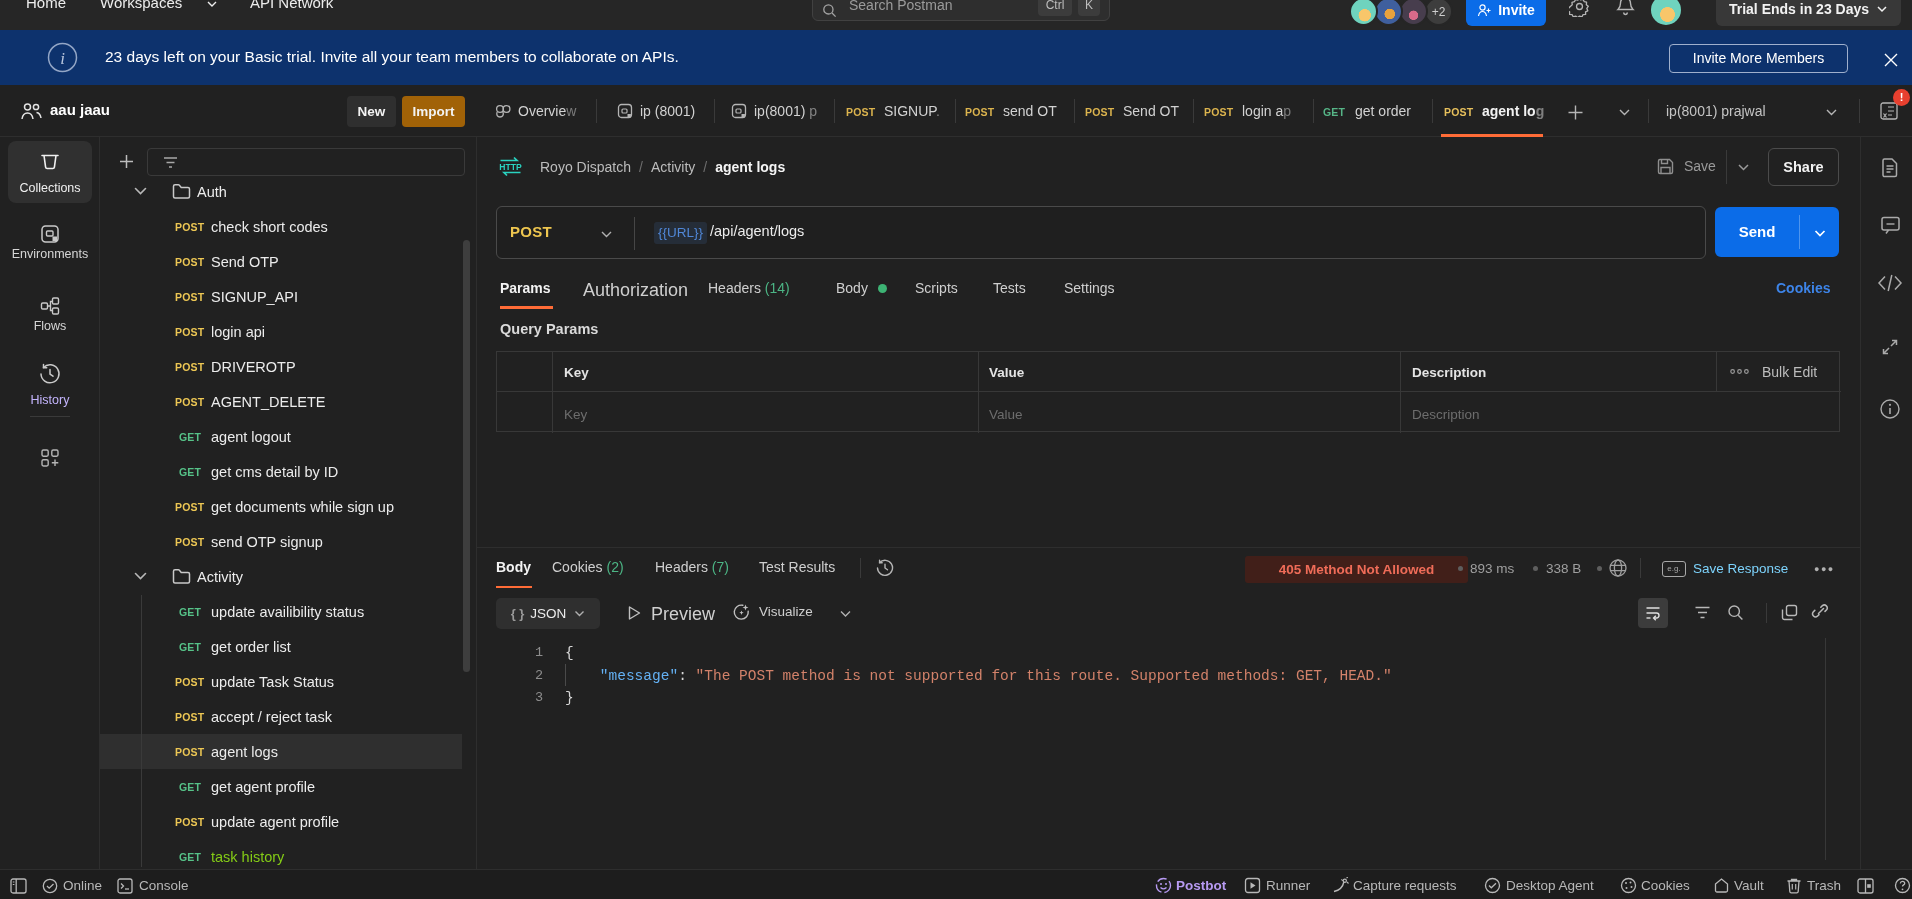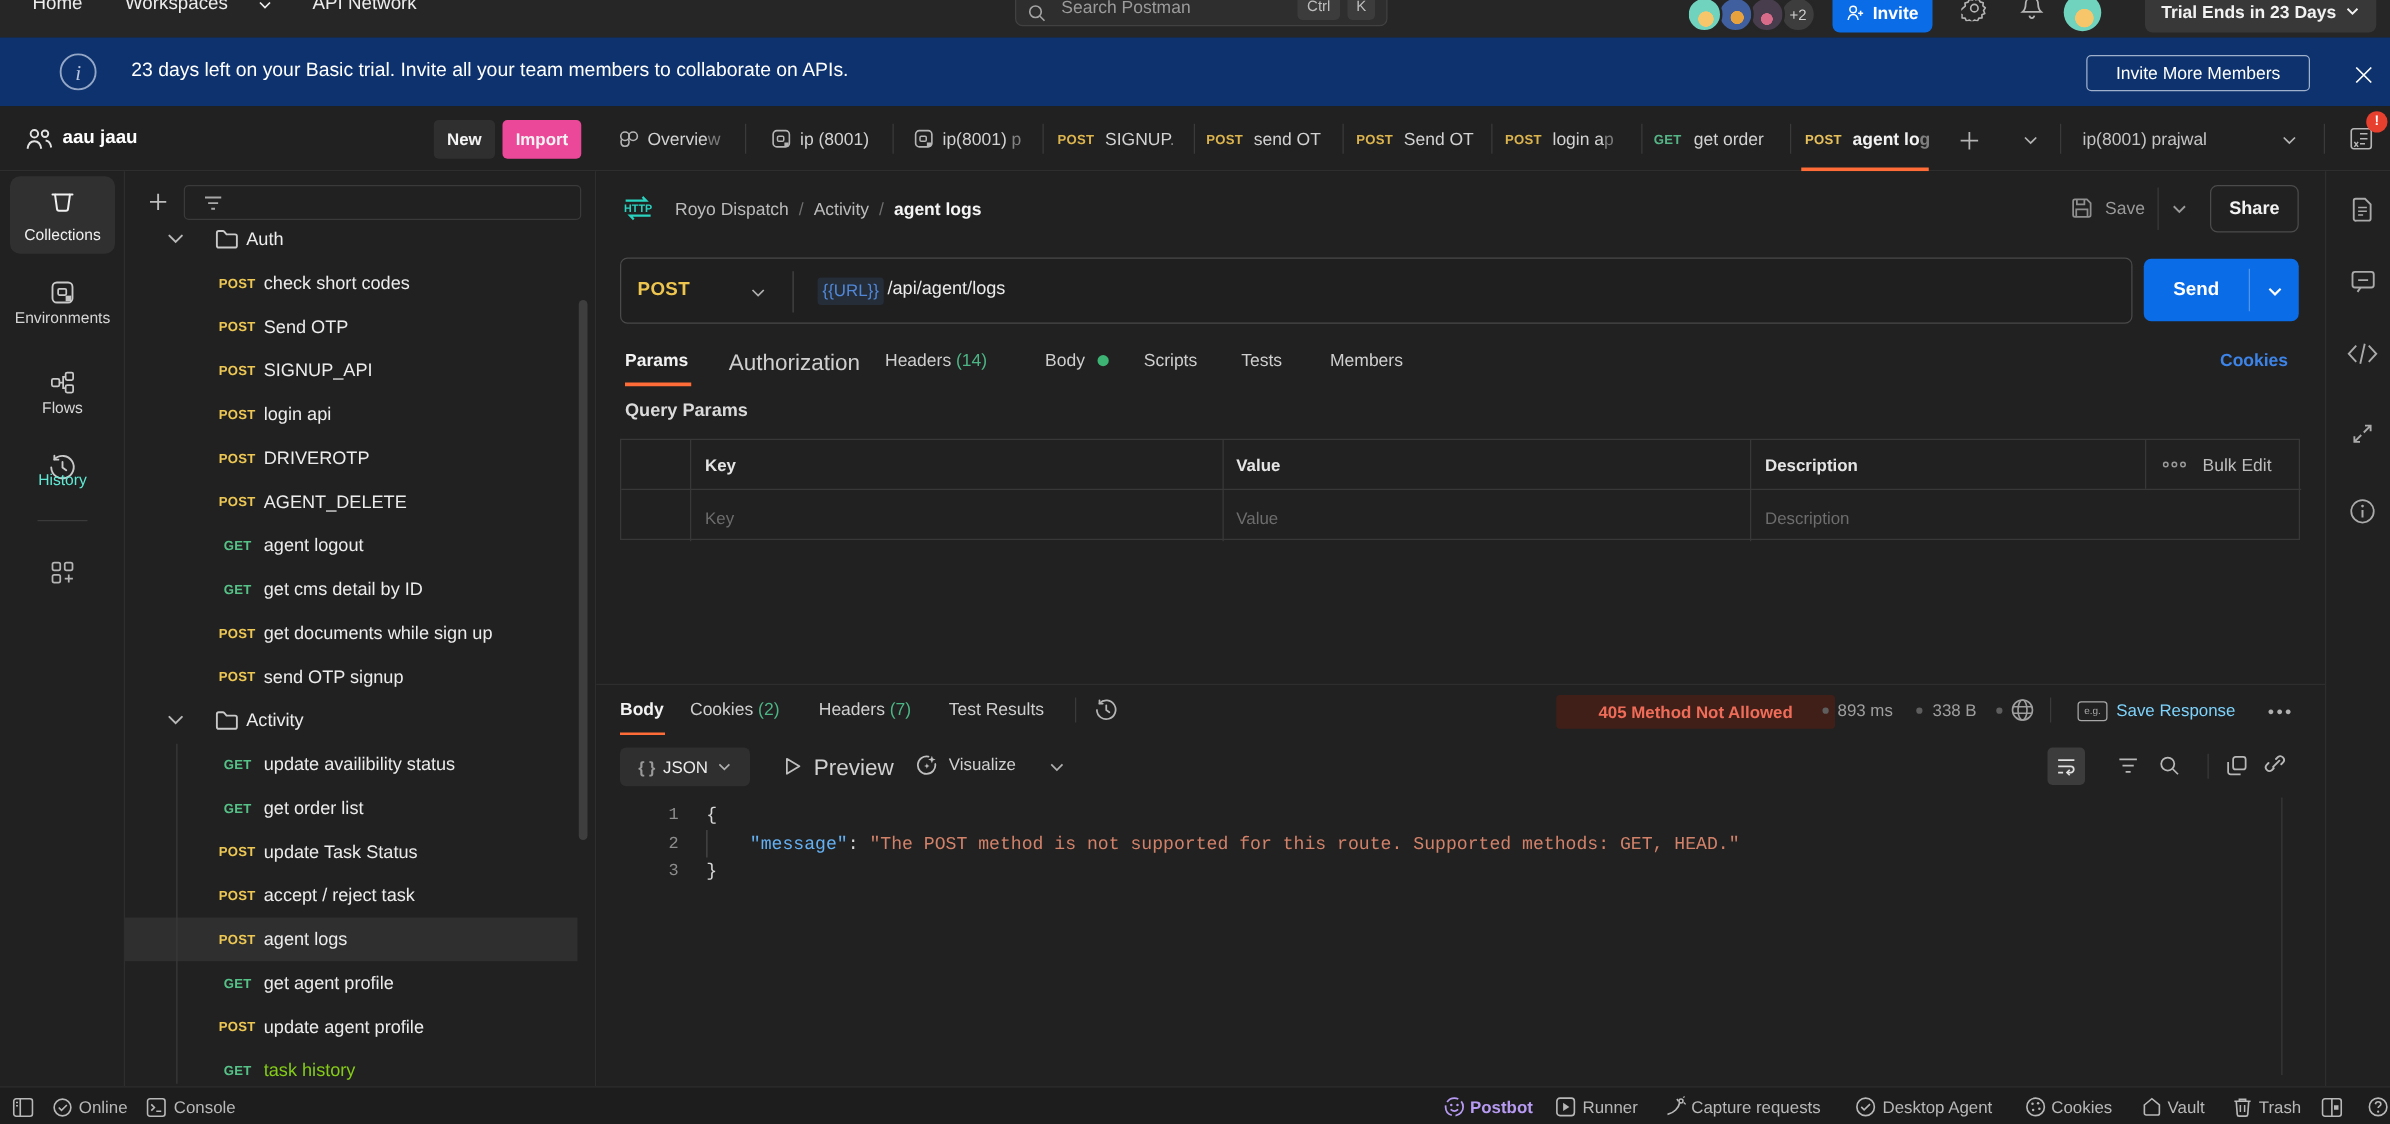--- a/index.html
+++ b/index.html
@@ -76,21 +76,21 @@
 
 <div class="abs" style="left:0;top:85px;width:1912px;height:52px;background:#212121;border-bottom:1px solid #2e2e2e;">
   <svg class="abs" style="left:20px;top:15px;" width="23" height="23" viewBox="0 0 23 23">
         <circle cx="7.5" cy="7" r="3" stroke="#e3e3e3" stroke-width="1.5" fill="none"></circle>
         <path d="M2 19c.6-4 2.6-6 5.5-6s4.9 2 5.5 6" stroke="#e3e3e3" stroke-width="1.5" fill="none"></path>
         <circle cx="16" cy="7" r="2.6" stroke="#e3e3e3" stroke-width="1.5" fill="none"></circle>
         <path d="M16.5 12.4c2.5.3 4 2.3 4.5 5.6" stroke="#e3e3e3" stroke-width="1.5" fill="none"></path>
       </svg>
   <div class="abs" style="left:50px;top:16px;font-size:15px;font-weight:700;color:#ffffff;">aau jaau</div>
   <div class="abs" style="left:347px;top:11px;width:49px;height:31px;background:#2f2f2f;border-radius:4px;color:#f3f3f3;font-size:13.5px;font-weight:600;text-align:center;line-height:31px;">New</div>
-  <div class="abs" style="left:402px;top:11px;width:63px;height:31px;background:#ec4899;border-radius:4px;color:#f3f3f3;font-size:13.5px;font-weight:600;text-align:center;line-height:31px;">Import</div>
+  <div class="abs" style="left:402px;top:11px;width:63px;height:31px;background:#a16207;border-radius:4px;color:#f3f3f3;font-size:13.5px;font-weight:600;text-align:center;line-height:31px;">Import</div>
 
   <div class="abs" style="left:477px;top:0;width:1435px;height:52px;font-size:14px;color:#d2d2d2;">
 
     <div class="abs" style="left:119px;top:14px;width:1px;height:24px;background:#3a3a3a;"></div>
     <div class="abs" style="left:237px;top:14px;width:1px;height:24px;background:#3a3a3a;"></div>
     <div class="abs" style="left:357px;top:14px;width:1px;height:24px;background:#3a3a3a;"></div>
     <div class="abs" style="left:478px;top:14px;width:1px;height:24px;background:#3a3a3a;"></div>
     <div class="abs" style="left:597px;top:14px;width:1px;height:24px;background:#3a3a3a;"></div>
     <div class="abs" style="left:716px;top:14px;width:1px;height:24px;background:#3a3a3a;"></div>
     <div class="abs" style="left:836px;top:14px;width:1px;height:24px;background:#3a3a3a;"></div>
@@ -175,21 +175,21 @@
         <rect x="13.5" y="3" width="6" height="6" rx="1.2" stroke="#c9c9c9" stroke-width="1.4" fill="none"></rect>
         <rect x="13.5" y="13" width="6" height="6" rx="1.2" stroke="#c9c9c9" stroke-width="1.4" fill="none"></rect>
         <path d="M8.5 11h3M11.5 11V6.5h2M11.5 11v4.5h2" stroke="#c9c9c9" stroke-width="1.4" fill="none"></path>
       </svg>
   <div class="abs" style="left:0;top:182px;width:100px;text-align:center;font-size:12.5px;color:#d6d6d6;">Flows</div>
   <svg class="abs" style="left:39px;top:226px;" width="22" height="22" viewBox="0 0 22 22">
         <path d="M4.5 4.5A9 9 0 1 1 2 11" stroke="#c9c9c9" stroke-width="1.5" fill="none" stroke-linecap="round"></path>
         <path d="M4.5 1.5v3.2h3.2" stroke="#c9c9c9" stroke-width="1.5" fill="none" stroke-linecap="round"></path>
         <path d="M11 6.5V11l3 2.2" stroke="#c9c9c9" stroke-width="1.5" fill="none" stroke-linecap="round"></path>
       </svg>
-  <div class="abs" style="left:0;top:240px;width:100px;text-align:center;font-size:12.5px;color:#5eead4;">History</div>
+  <div class="abs" style="left:0;top:256px;width:100px;text-align:center;font-size:12.5px;color:#c4b5fd;">History</div>
   <div class="abs" style="left:30px;top:279px;width:40px;height:1px;background:#3a3a3a;"></div>
   <svg class="abs" style="left:40px;top:311px;" width="20" height="20" viewBox="0 0 20 20">
         <rect x="2" y="2" width="6.2" height="6.2" rx="1.4" stroke="#b5b5b5" stroke-width="1.4" fill="none"></rect>
         <rect x="11.8" y="2" width="6.2" height="6.2" rx="1.4" stroke="#b5b5b5" stroke-width="1.4" fill="none"></rect>
         <rect x="2" y="11.8" width="6.2" height="6.2" rx="1.4" stroke="#b5b5b5" stroke-width="1.4" fill="none"></rect>
         <path d="M15 11.5v6.5M11.8 14.8h6.5" stroke="#b5b5b5" stroke-width="1.4"></path>
       </svg>
 </div>
 
 <div class="abs" style="left:100px;top:137px;width:377px;height:732px;background:#212121;border-right:1px solid #2e2e2e;overflow:hidden;">
@@ -300,21 +300,21 @@
   </div>
 
   <div class="abs" style="left:23px;top:143px;font-size:14px;color:#f3f3f3;font-weight:600;">Params</div>
   <div class="abs" style="left:23px;top:169px;width:53px;height:2.5px;background:#ff6c37;"></div>
   <div class="abs" style="left:106px;top:143px;font-size:18px;color:#cfcfcf;">Authorization</div>
   <div class="abs" style="left:231px;top:143px;font-size:14px;color:#cfcfcf;">Headers <span style="color:#4cb585;">(14)</span></div>
   <div class="abs" style="left:359px;top:143px;font-size:14px;color:#cfcfcf;">Body</div>
   <div class="abs" style="left:401px;top:147px;width:9px;height:9px;border-radius:50%;background:#3db374;"></div>
   <div class="abs" style="left:438px;top:143px;font-size:14px;color:#cfcfcf;">Scripts</div>
   <div class="abs" style="left:516px;top:143px;font-size:14px;color:#cfcfcf;">Tests</div>
-  <div class="abs" style="left:587px;top:143px;font-size:14px;color:#cfcfcf;">Members</div>
+  <div class="abs" style="left:587px;top:143px;font-size:14px;color:#cfcfcf;">Settings</div>
   <div class="abs" style="left:1299px;top:143px;font-size:14px;color:#3d84e8;font-weight:700;">Cookies</div>
 
   <div class="abs" style="left:23px;top:184px;font-size:14.5px;color:#dadada;font-weight:700;">Query Params</div>
   <div class="abs" style="left:19px;top:214px;width:1344px;height:81px;border:1px solid #383838;">
     <div class="abs" style="left:0;top:39px;width:1344px;height:1px;background:#383838;"></div>
     <div class="abs" style="left:55px;top:0;width:1px;height:81px;background:#383838;"></div>
     <div class="abs" style="left:481px;top:0;width:1px;height:81px;background:#383838;"></div>
     <div class="abs" style="left:903px;top:0;width:1px;height:81px;background:#383838;"></div>
     <div class="abs" style="left:1219px;top:0;width:1px;height:39px;background:#383838;"></div>
     <div class="abs" style="left:67px;top:13px;font-size:13.5px;color:#e4e4e4;font-weight:700;">Key</div>

